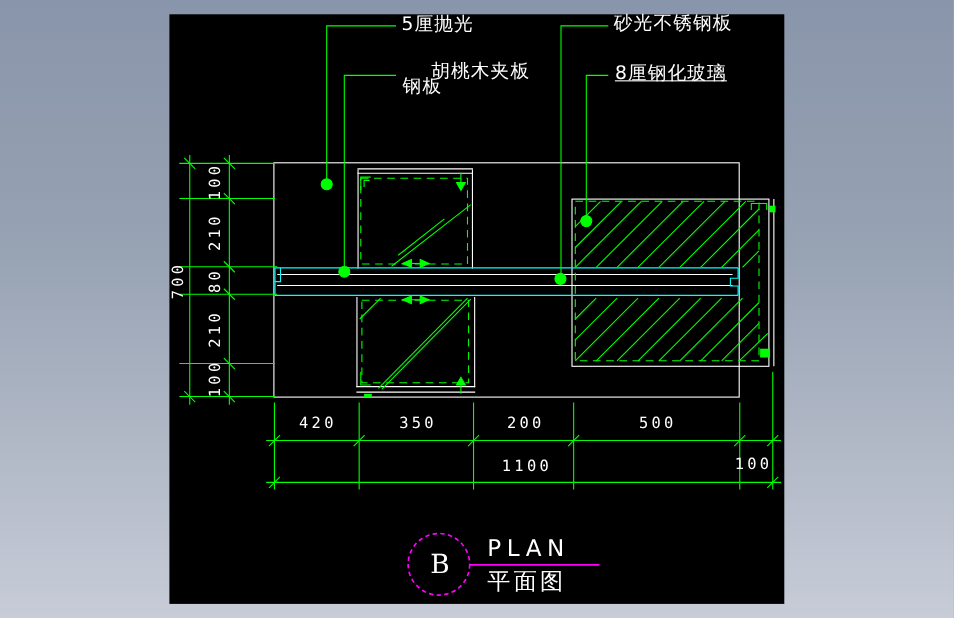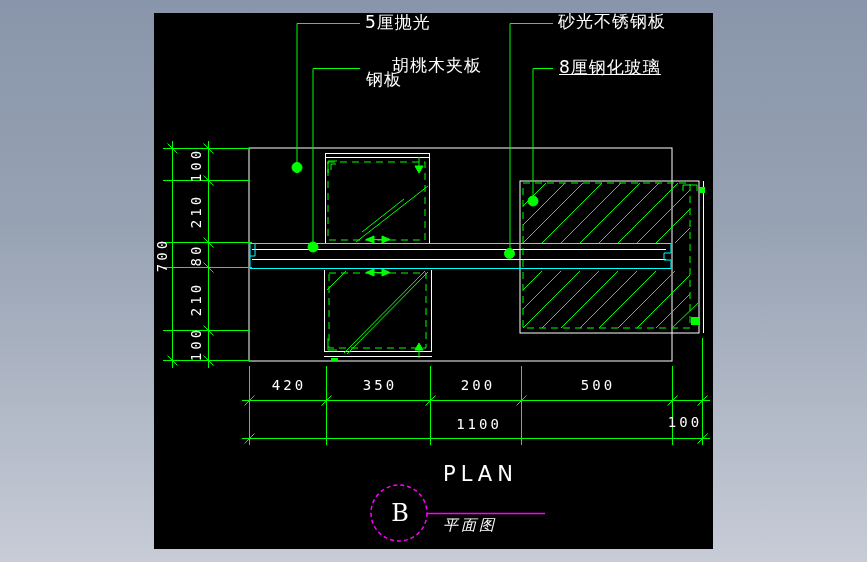--- a/index.html
+++ b/index.html
@@ -7,21 +7,21 @@
   .stage{position:relative;width:867px;height:562px;
          background:linear-gradient(to bottom,#8995aa 0%,#97a2b3 40%,#c7ccd7 100%);padding-left:12px;}
   .canvas{position:absolute;left:154px;top:13px;width:559px;height:536px;background:#000;}
   svg{position:absolute;left:0;top:0;pointer-events:none;}
   .t{position:absolute;color:#fff;white-space:nowrap;line-height:1;}
   .cjk{font-size:17px;letter-spacing:1px;font-family:"DejaVu Sans",sans-serif;}
   .num{font-size:14px;letter-spacing:3px;font-family:"DejaVu Sans Mono",monospace;}
   .cx{transform:translateX(-50%);}
   .rot{transform:translate(-50%,-50%) rotate(-90deg);transform-origin:center;}
   .plan-en{font-size:21px;letter-spacing:5px;font-family:"DejaVu Sans",sans-serif;}
-  .plan-zh{font-size:15px;letter-spacing:3px;font-family:"DejaVu Sans",sans-serif;font-style:italic;}
+  .plan-zh{font-size:21px;letter-spacing:3px;font-family:"DejaVu Sans",sans-serif;}
   .btag{font-size:24px;font-family:"DejaVu Serif",serif;}
 </style>
 </head>
 <body>
 
 <div class="stage">
   <div class="canvas"></div>
 
   <svg width="867" height="562" viewBox="0 0 867 562">
 
@@ -191,15 +191,15 @@
   <div class="t num rot" style="left:196px;top:344px;">100</div>
 
   <div class="t num cx" style="left:289px;top:378px;">420</div>
   <div class="t num cx" style="left:380px;top:378px;">350</div>
   <div class="t num cx" style="left:478px;top:378px;">200</div>
   <div class="t num cx" style="left:598px;top:378px;">500</div>
   <div class="t num cx" style="left:685px;top:415px;">100</div>
   <div class="t num cx" style="left:479px;top:417px;">1100</div>
 
   <div class="t btag cx" style="left:400px;top:501px;">B</div>
-  <div class="t plan-en" style="left:443px;top:464px;">PLAN</div>
+  <div class="t plan-en" style="left:443px;top:488px;">PLAN</div>
   <div class="t plan-zh" style="left:443px;top:518px;">平面图</div>
 </div>
 
 </body></html>

